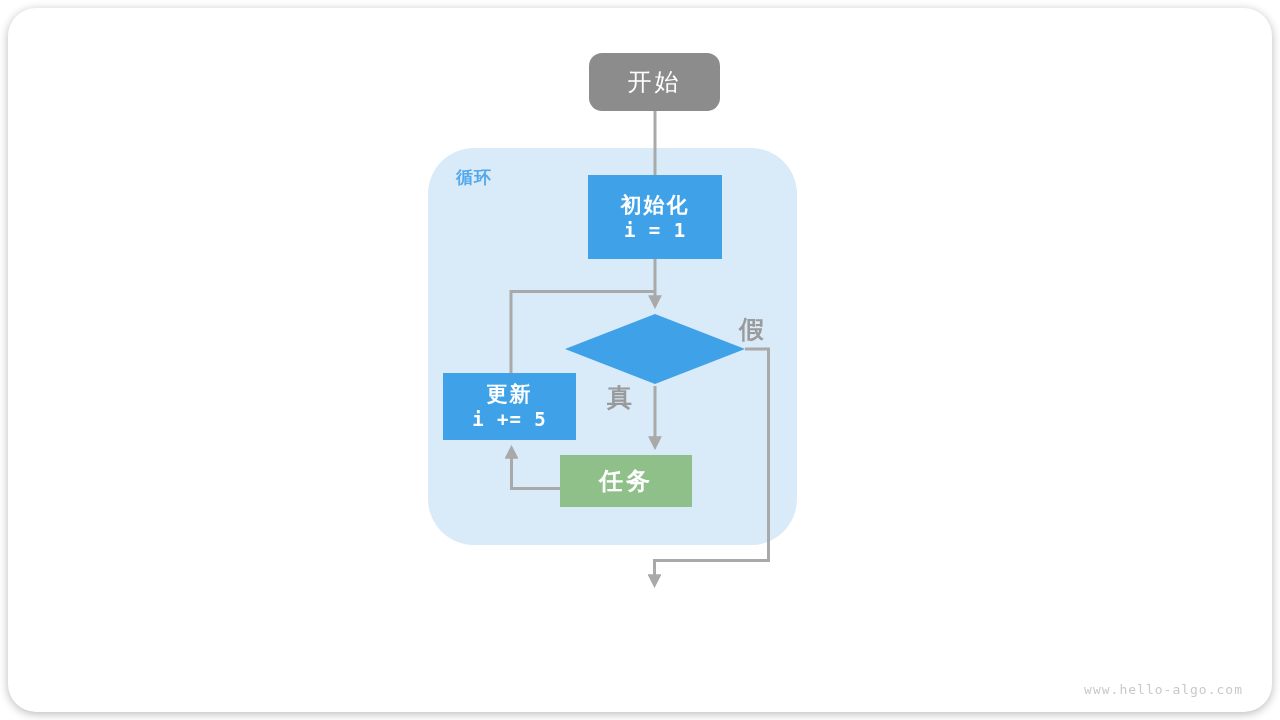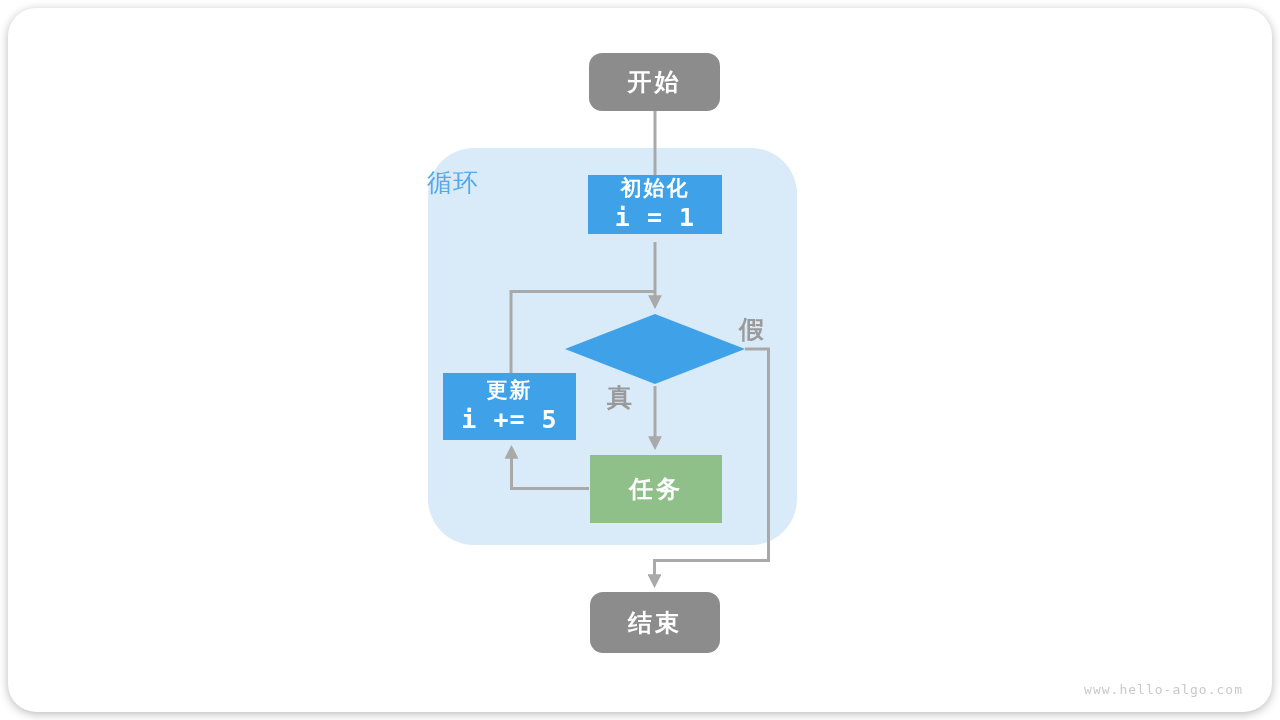--- a/index.html
+++ b/index.html
@@ -36,23 +36,23 @@
     position: absolute;
     left: 428px; top: 148px;
     width: 369px; height: 397px;
     background: var(--container-blue);
     border-radius: 46px;
     z-index: 1;
   }
 
   .loop-label {
     position: absolute;
-    left: 427px; top: 166px;
-    font-size: 25px;
-    font-weight: normal;
+    left: 456px; top: 166px;
+    font-size: 17px;
+    font-weight: bold;
     letter-spacing: 1px;
     color: var(--label-blue);
     z-index: 2;
   }
 
   svg.connectors {
     position: absolute;
     left: 0; top: 0;
     width: 1280px; height: 720px;
     z-index: 2;
@@ -76,38 +76,38 @@
     text-align: center;
   }
   .node .title {
     font-size: 21px;
     font-weight: 600;
     letter-spacing: 2px;
     line-height: 1.3;
   }
   .node .code {
     font-family: "DejaVu Sans Mono", monospace;
-    font-size: 25px;
+    font-size: 19px;
     font-weight: bold;
     letter-spacing: 1px;
     line-height: 1.35;
   }
   .terminal {
     background: var(--box-gray);
     border-radius: 13px;
     font-size: 24px;
-    font-weight: 700;
+    font-weight: 400;
     letter-spacing: 3px;
   }
   .node-start { left: 589px; top: 53px;  width: 131px; height: 58px; }
   .node-end   { left: 590px; top: 592px; width: 130px; height: 61px; }
-  .node-init   { left: 588px; top: 175px; width: 134px; height: 59px; background: var(--box-blue); }
+  .node-init   { left: 588px; top: 175px; width: 134px; height: 84px; background: var(--box-blue); }
   .node-update { left: 443px; top: 373px; width: 133px; height: 67px; background: var(--box-blue); text-align: center; }
   .node-task {
-    left: 590px; top: 455px; width: 132px; height: 68px;
+    left: 560px; top: 455px; width: 132px; height: 52px;
     background: var(--box-green);
     font-size: 24px; font-weight: 600; letter-spacing: 3px;
   }
 
   .condition-text {
     position: absolute;
     left: 585px; top: 315px;
     width: 140px; height: 68px;
     display: flex; align-items: center; justify-content: center;
     color: #ffffff;
@@ -176,17 +176,16 @@
 
   <div class="branch-label false-label">假</div>
 
   <div class="node node-update">
     <div class="title">更新</div>
     <div class="code">i += 5</div>
   </div>
 
   <div class="node node-task">任务</div>
 
-  <div class="node terminal node-end">结束</div>
 
   <div class="watermark">www.hello-algo.com</div>
 
 </div>
 
 </body></html>

